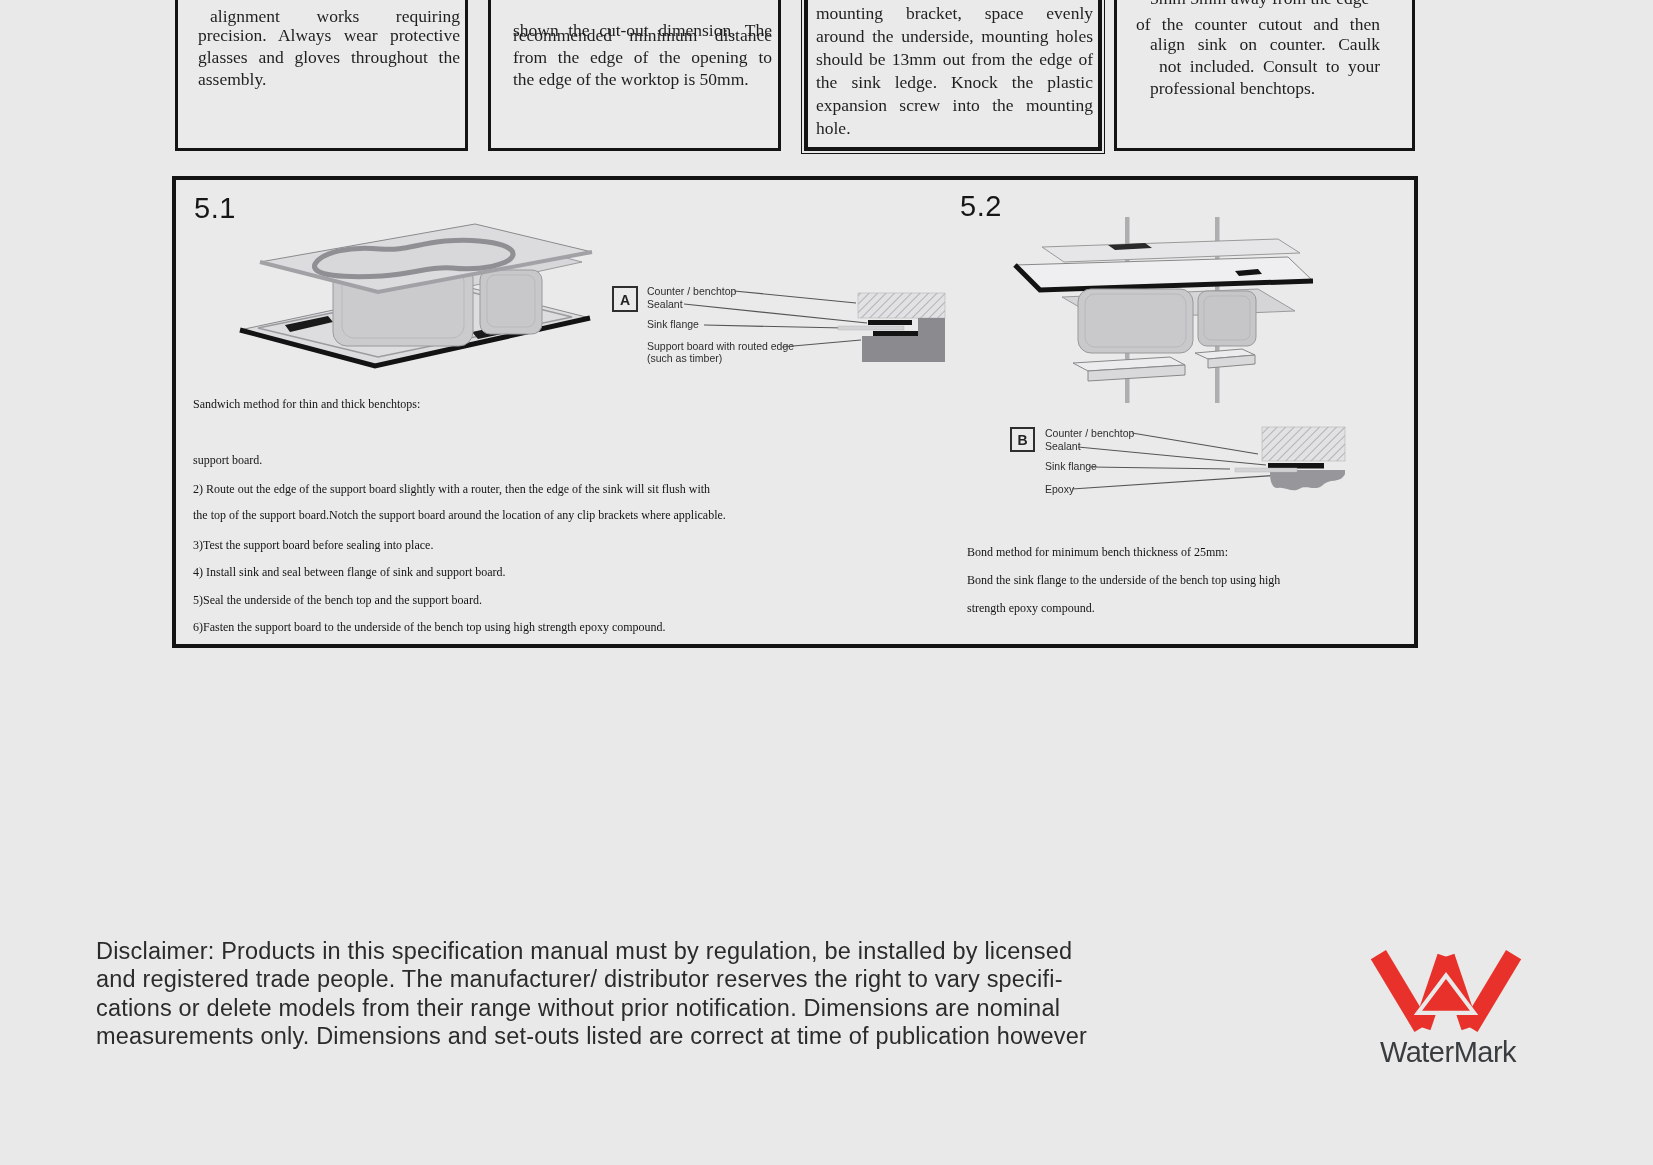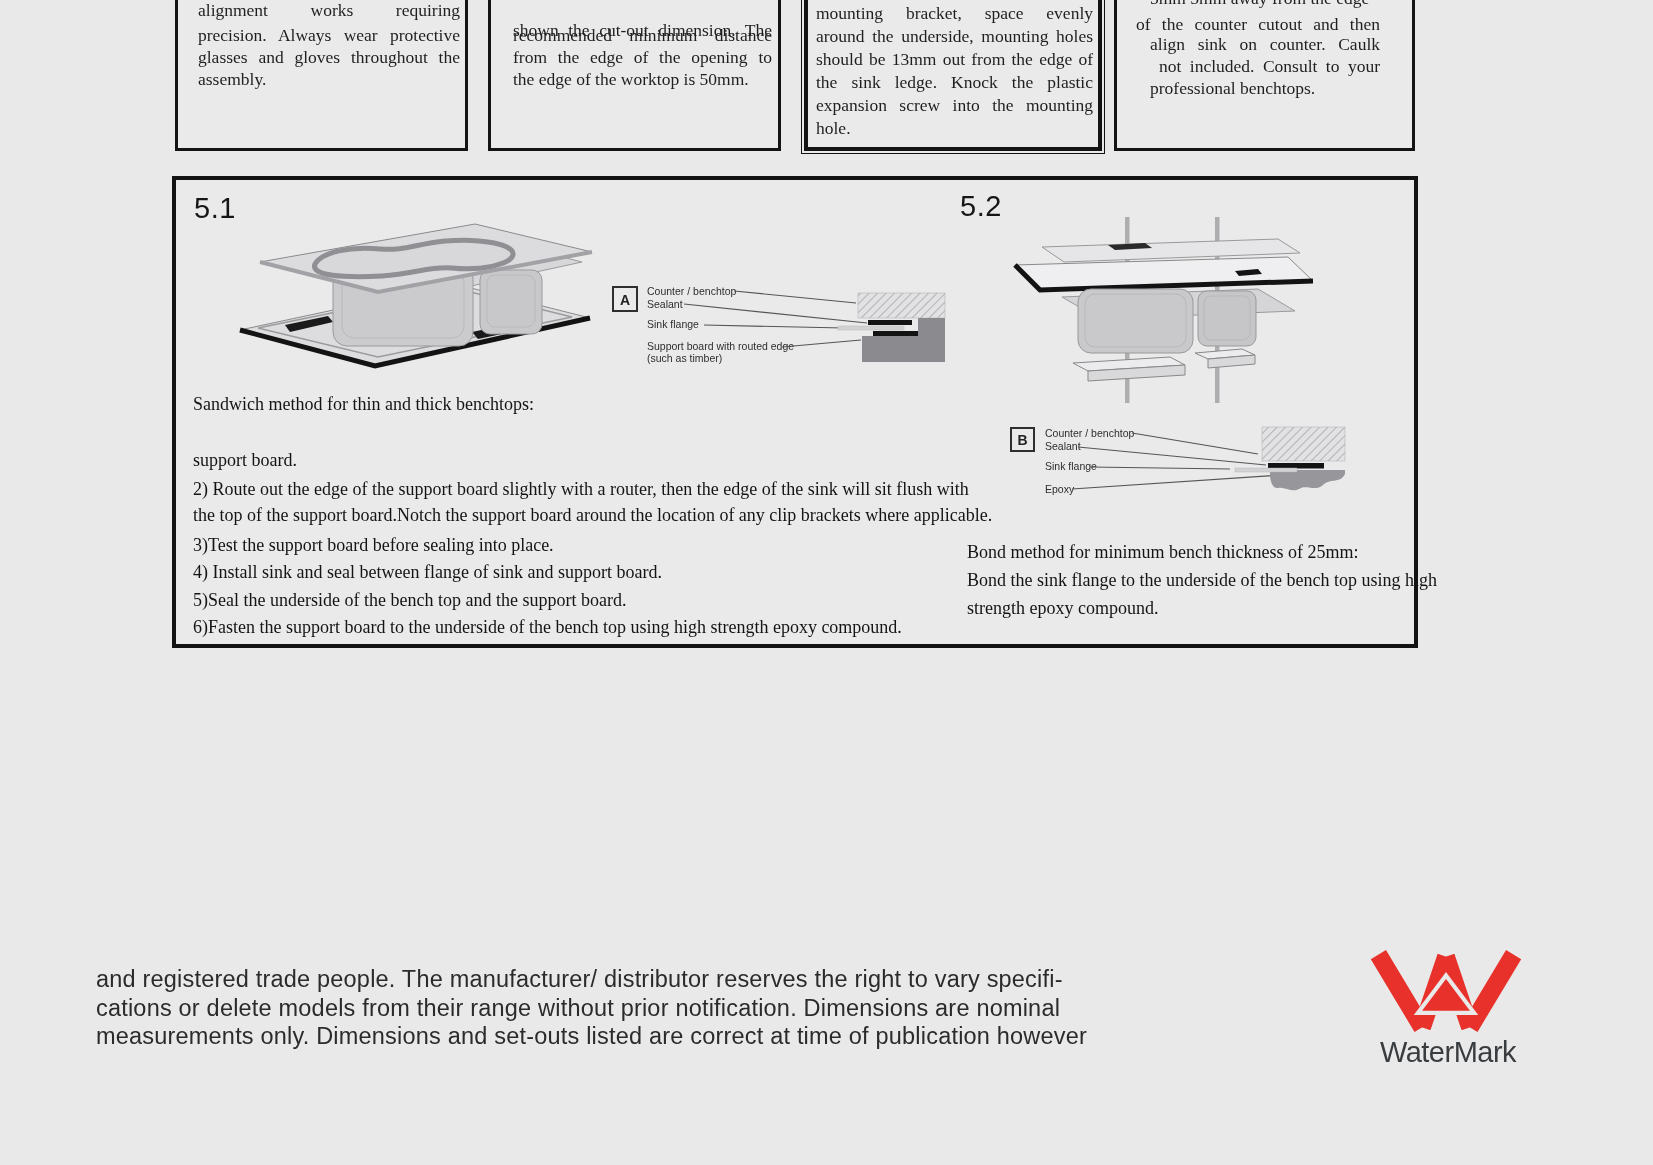--- a/index.html
+++ b/index.html
@@ -7,36 +7,36 @@
           font-family:"Liberation Serif",serif;color:#1d1d1d;}
   .topbox{position:absolute;top:-62px;height:213px;border:3px solid #141414;box-sizing:border-box;
           background:#eaeaea;}
   .topbox .tline{position:absolute;left:0;right:0;font-size:17.5px;line-height:22px;
           text-align:justify;text-align-last:justify;white-space:normal;color:#1f1f1f;}
   .topbox .tline.last{text-align-last:left;}
   .mainbox{position:absolute;left:172px;top:176px;width:1246px;height:472px;
            border:4px solid #131313;box-sizing:border-box;background:#eaeaea;}
   .seclabel{position:absolute;font-family:"Liberation Sans",sans-serif;font-size:29px;
             font-weight:400;color:#161616;letter-spacing:0.5px;}
-  .bodyline{position:absolute;font-size:18px;line-height:24px;white-space:nowrap;color:#141414;}
+  .bodyline{position:absolute;font-size:12px;line-height:24px;white-space:nowrap;color:#141414;}
   .discline{position:absolute;font-family:"Liberation Sans",sans-serif;font-size:23.5px;
             color:#2b2b2b;white-space:nowrap;letter-spacing:0.2px;}
   .calltext{font-family:"Liberation Sans",sans-serif;font-size:10.5px;fill:#2e2e2e;}
   .tagtext{font-family:"Liberation Sans",sans-serif;font-size:14px;font-weight:700;fill:#222;}
   .wordmark{position:absolute;font-family:"Liberation Sans",sans-serif;font-weight:400;
             font-size:29px;color:#3a3d40;letter-spacing:-0.5px;text-align:center;}
   svg{position:absolute;overflow:visible;}
 </style>
 </head>
 <body>
 
 <div id="canvas">
 
   <div class="topbox" style="left:175px;width:293px;">
-    <div class="tline" style="top:58px;padding:0 5px 0 20px;">alignment works requiring</div>
+    <div class="tline" style="top:64px;padding:0 5px 0 32px;">alignment works requiring</div>
     <div class="tline" style="top:83px;padding:0 5px 0 20px;">precision. Always wear protective</div>
     <div class="tline" style="top:105px;padding:0 5px 0 20px;">glasses and gloves throughout the</div>
     <div class="tline last" style="top:127px;padding:0 5px 0 20px;">assembly.</div>
   </div>
 
   <div class="topbox" style="left:488px;width:293px;">
     <div class="tline" style="top:78px;padding:0 6px 0 22px;">shown the cut-out dimension. The</div>
     <div class="tline" style="top:83px;padding:0 6px 0 22px;">recommended minimum distance</div>
     <div class="tline" style="top:105px;padding:0 6px 0 22px;">from the edge of the opening to</div>
     <div class="tline last" style="top:127px;padding:0 6px 0 22px;">the edge of the worktop is 50mm.</div>
@@ -167,20 +167,21 @@
     <path d="M262,46 L337,46 L337,50 C332,60 322,54 315,61 C307,68 299,60 291,65
              C284,69 276,62 270,64 C265,65 262,58 262,50 Z" fill="#97979b"></path>
     <rect x="260" y="39" width="56" height="5.5" fill="#131313"></rect>
     <rect x="227" y="44" width="62" height="4" fill="#d2d2d5" stroke="#b0b0b3" stroke-width="0.4"></rect>
   </svg>
 
   <div class="bodyline" style="left:967px;top:540px;">Bond method for minimum bench thickness of 25mm:</div>
   <div class="bodyline" style="left:967px;top:568px;">Bond the sink flange to the underside of the bench top using high</div>
   <div class="bodyline" style="left:967px;top:596px;">strength epoxy compound.</div>
 
+  <div class="discline" style="left:96px;top:938px;">Disclaimer: Products in this specification manual must by regulation, be installed by licensed</div>
   <div class="discline" style="left:96px;top:966px;">and registered trade people. The manufacturer/ distributor reserves the right to vary specifi-</div>
   <div class="discline" style="left:96px;top:1023px;">measurements only. Dimensions and set-outs listed are correct at time of publication however</div>
   <div class="discline" style="left:96px;top:995px;">cations or delete models from their range without prior notification. Dimensions are nominal</div>
 
   <svg style="left:1368px;top:948px;" width="156" height="86" viewBox="0 0 150 82">
     <g stroke="#e8312a" stroke-width="17" stroke-linecap="butt" fill="none">
       <line x1="10" y1="6" x2="52" y2="76"></line>
       <line x1="52" y1="76" x2="75" y2="8"></line>
       <line x1="140" y1="6" x2="98" y2="76"></line>
       <line x1="98" y1="76" x2="75" y2="8"></line>

